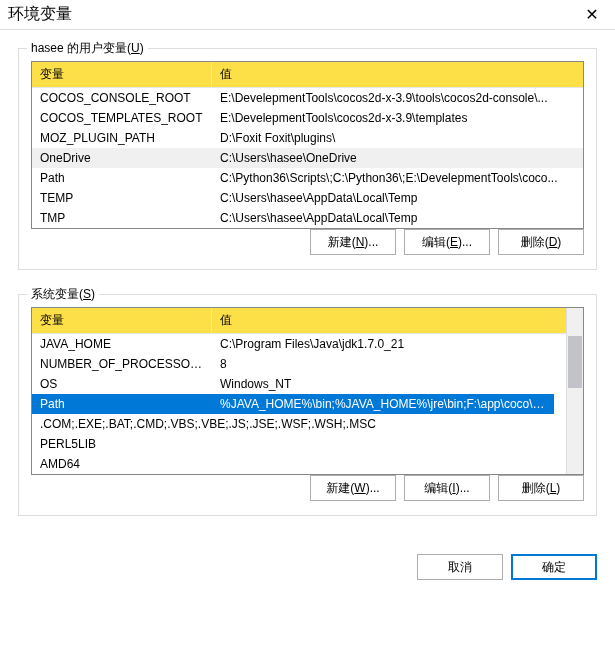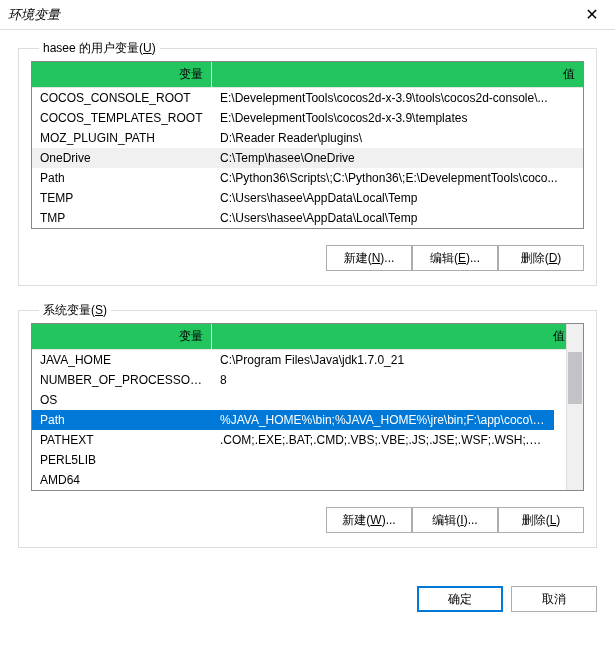--- a/index.html
+++ b/index.html
@@ -1,39 +1,39 @@
 <!DOCTYPE html>
 <html><head>
 <meta charset="utf-8">
 <style>
 * { box-sizing: border-box; font-family: "Microsoft YaHei", "Segoe UI", sans-serif; }
 body { margin: 0; background: #fff; width: 615px; height: 658px; overflow: hidden; font-size: 12px; color: #000; }
 .titlebar { height: 30px; display: flex; align-items: center; justify-content: space-between; padding-left: 8px; border-bottom: 1px solid #ddd; }
-.titlebar-title { font-size: 13px; font-style: italic; }
+.titlebar-title { font-size: 16px; }
 .close-btn { width: 46px; height: 30px; display: flex; align-items: center; justify-content: center; font-size: 16px; cursor: pointer; }
 .content { padding: 18px 18px 14px 18px; }
 .group { border: 1px solid #ddd; padding: 12px 12px 14px 12px; margin-bottom: 24px; position: relative; }
-.group-label { position: absolute; top: -9px; left: 20px; background: #fff; padding: 0 4px; font-size: 12px; text-align: center; }
+.group-label { position: absolute; top: -9px; left: 8px; background: #fff; padding: 0 4px; font-size: 12px; text-align: center; }
 .underline { text-decoration: underline; }
 .table { border: 1px solid #888; width: 100%; }
 .table-inner { position: relative; }
-.table-header { display: flex; background: #22c55e; border-bottom: 1px solid #e5e5e5; text-align: right; }
+.table-header { display: flex; background: #fde047; border-bottom: 1px solid #e5e5e5; }
 .th { padding: 4px 8px; font-size: 12px; border-right: 1px solid #e5e5e5; white-space: nowrap; overflow: hidden; }
 .th:last-child { border-right: none; flex: 1; }
 .col-name { width: 180px; }
 .table-body { }
 .row { display: flex; }
 .row.selected { background: #0078d7; color: #fff; }
 .row.highlight { background: #f0f0f0; justify-content: center; }
 .td { padding: 3px 8px; font-size: 12px; white-space: nowrap; overflow: hidden; text-overflow: ellipsis; }
 .td.col-name { width: 180px; }
 .td.col-val { flex: 1; }
 .scrollbar-track { position: absolute; right: 0; top: 0; bottom: 0; width: 17px; background: #f0f0f0; border-left: 1px solid #ddd; }
 .scrollbar-thumb { position: absolute; left: 1px; right: 1px; background: #c2c3c9; }
-.button-row { display: flex; justify-content: flex-end; margin-top: 16px; }
+.button-row { display: flex; justify-content: flex-end; gap: 8px; margin-top: 0; }
 .btn { min-width: 86px; height: 26px; border: 1px solid #adadad; background: #ffffff; font-size: 12px; padding: 0 14px; cursor: pointer; }
 .btn.primary { border: 2px solid #0078d7; padding: 0 13px; }
 .dialog-buttons { display: flex; justify-content: flex-end; gap: 8px; padding: 0 18px 14px 18px; }
 .dialog-buttons .btn { min-width: 86px; }
 .sys-table-wrap { position: relative; }
 </style>
 </head>
 <body>
 
 <div class="titlebar">
@@ -58,25 +58,25 @@
         <div class="row">
             <div class="td col-name">COCOS_CONSOLE_ROOT</div>
             <div class="td col-val">E:\DevelepmentTools\cocos2d-x-3.9\tools\cocos2d-console\...</div>
           </div>
         <div class="row">
             <div class="td col-name">COCOS_TEMPLATES_ROOT</div>
             <div class="td col-val">E:\DevelepmentTools\cocos2d-x-3.9\templates</div>
           </div>
         <div class="row">
             <div class="td col-name">MOZ_PLUGIN_PATH</div>
-            <div class="td col-val">D:\Reader Reader\plugins\</div>
+            <div class="td col-val">D:\Foxit Foxit\plugins\</div>
           </div>
         <div class="row highlight">
             <div class="td col-name">OneDrive</div>
-            <div class="td col-val">C:\Temp\hasee\OneDrive</div>
+            <div class="td col-val">C:\Users\hasee\OneDrive</div>
           </div>
         <div class="row">
             <div class="td col-name">Path</div>
             <div class="td col-val">C:\Python36\Scripts\;C:\Python36\;E:\DevelepmentTools\coco...</div>
           </div>
         <div class="row">
             <div class="td col-name">TEMP</div>
             <div class="td col-val">C:\Users\hasee\AppData\Local\Temp</div>
           </div>
         <div class="row">
@@ -106,27 +106,27 @@
           <div class="row">
               <div class="td col-name">JAVA_HOME</div>
               <div class="td col-val">C:\Program Files\Java\jdk1.7.0_21</div>
             </div>
           <div class="row">
               <div class="td col-name">NUMBER_OF_PROCESSORS</div>
               <div class="td col-val">8</div>
             </div>
           <div class="row">
               <div class="td col-name">OS</div>
+              <div class="td col-val">Windows_NT</div>
             </div>
           <div class="row selected">
               <div class="td col-name">Path</div>
               <div class="td col-val">%JAVA_HOME%\bin;%JAVA_HOME%\jre\bin;F:\app\coco\pr...</div>
             </div>
           <div class="row">
-              <div class="td col-name">PATHEXT</div>
               <div class="td col-val">.COM;.EXE;.BAT;.CMD;.VBS;.VBE;.JS;.JSE;.WSF;.WSH;.MSC</div>
             </div>
           <div class="row">
               <div class="td col-name">PERL5LIB</div>
               <div class="td col-val"></div>
             </div>
           <div class="row">
               <div class="td col-val">AMD64</div>
             </div>
         </div>
@@ -138,15 +138,15 @@
     <div class="button-row">
       <button class="btn"><span>新建(</span><span class="underline">W</span><span>)...</span></button>
       <button class="btn"><span>编辑(</span><span class="underline">I</span><span>)...</span></button>
       <button class="btn"><span>删除(</span><span class="underline">L</span><span>)</span></button>
     </div>
   </div>
 
 </div>
 
 <div class="dialog-buttons">
+  <button class="btn">取消</button>
   <button class="btn primary">确定</button>
-  <button class="btn">取消</button>
 </div>
 
 </body></html>

